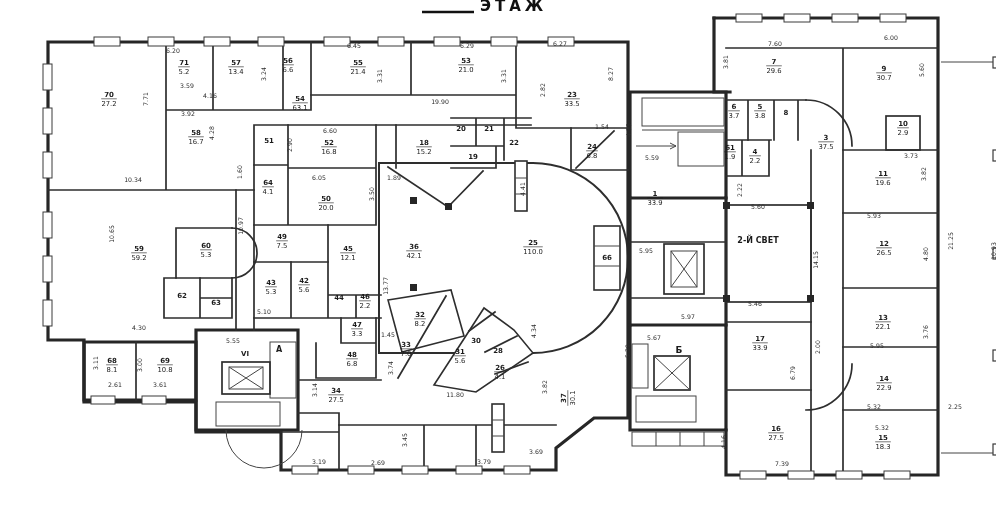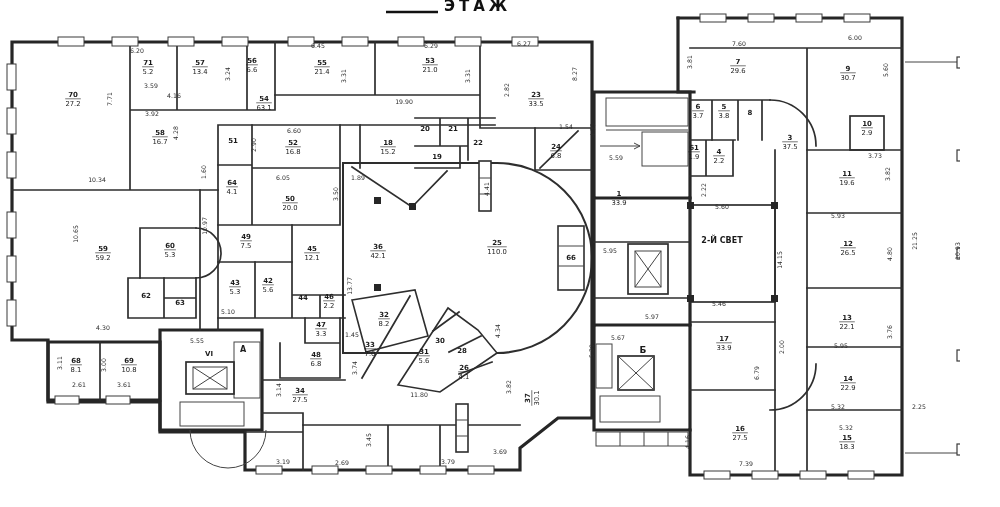--- a/index.html
+++ b/index.html
@@ -1,17 +1,17 @@
 <!DOCTYPE html>
 <html><head>
 <meta charset="utf-8">
 <style>
   html,body{margin:0;padding:0;background:#ffffff;}
   .page{width:960px;height:507px;position:relative;background:#ffffff;overflow:hidden;
-        font-family:"DejaVu Sans",sans-serif;}
+        font-family:"DejaVu Sans",sans-serif;padding-left:36px;}
   svg{display:block;}
   .w3{stroke:#262626;stroke-width:3.2;fill:none;stroke-linecap:square;}
   .w2{stroke:#2e2e2e;stroke-width:1.7;fill:none;stroke-linecap:square;}
   .w1{stroke:#444444;stroke-width:1;fill:none;}
   .hall{fill:#ffffff;stroke:#2e2e2e;stroke-width:2;}
   .whitefill{fill:#ffffff;stroke:#2e2e2e;stroke-width:1.6;}
   .post{fill:#ffffff;stroke:#3a3a3a;stroke-width:1.2;}
   .solid{fill:#262626;stroke:none;}
   .win{fill:#ffffff;stroke:#3a3a3a;stroke-width:1;}
   .room-num{font:bold 7px "DejaVu Sans",sans-serif;fill:#1b1b1b;}

